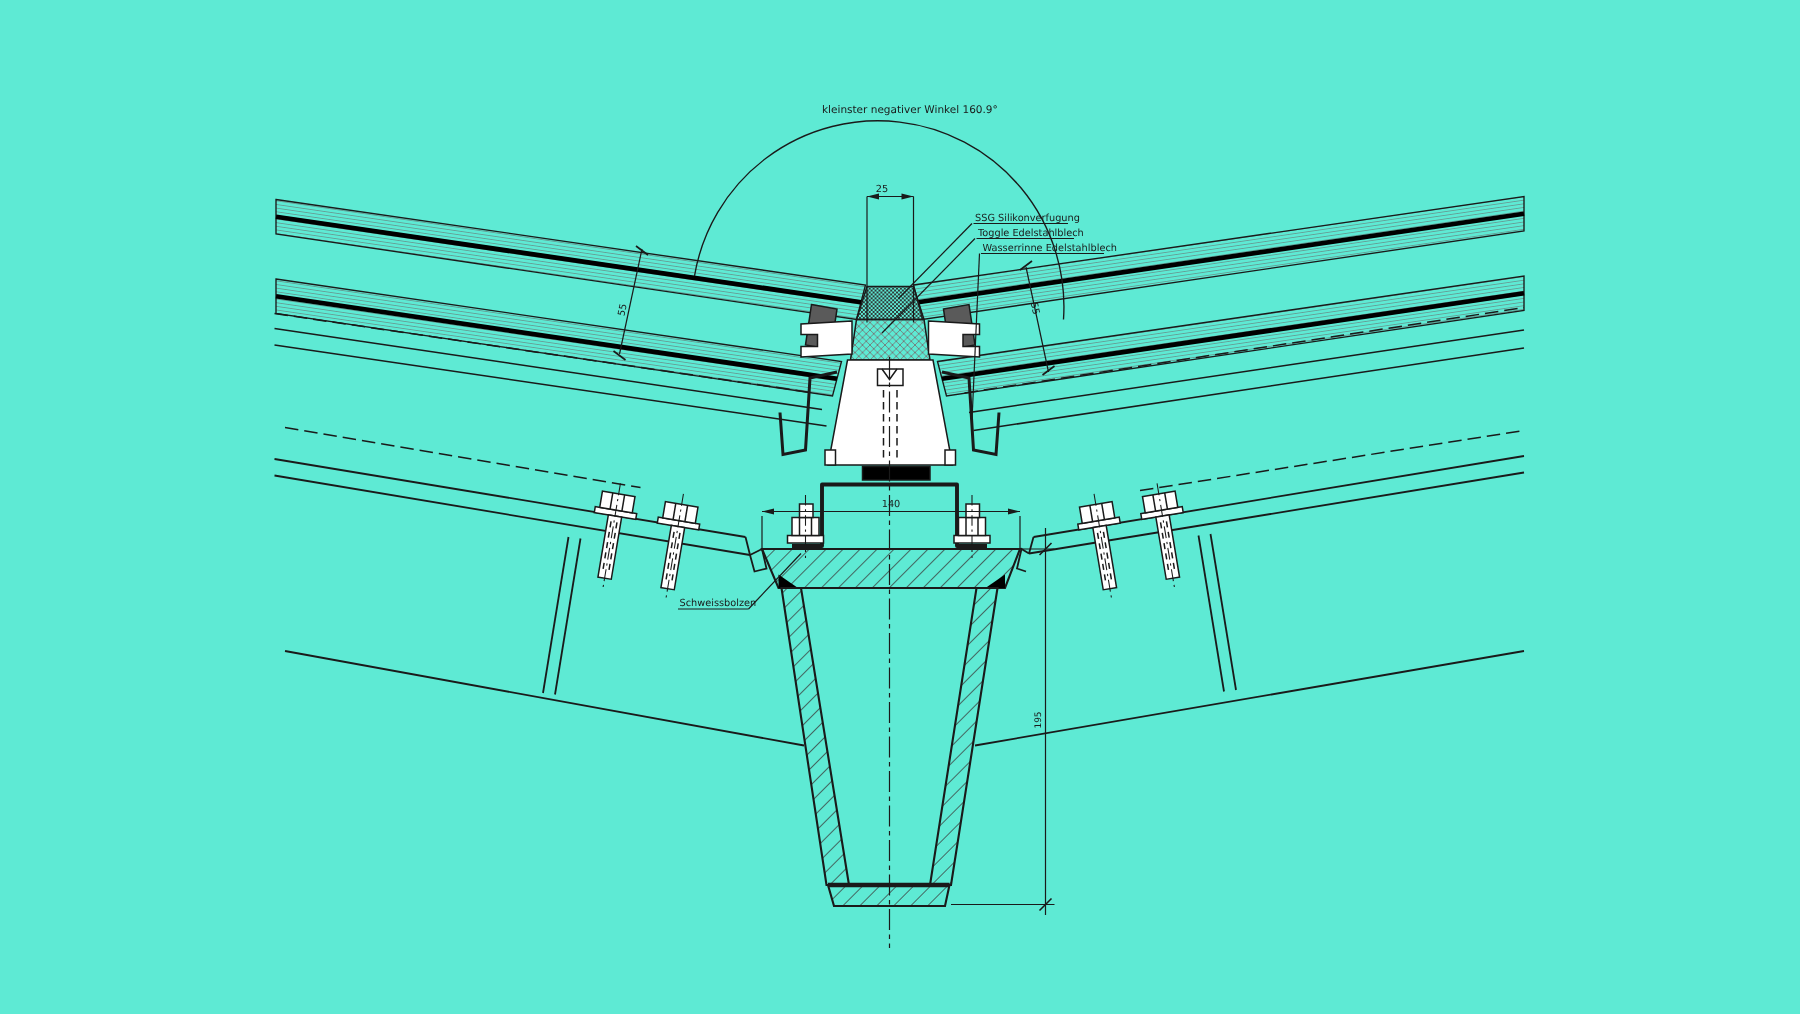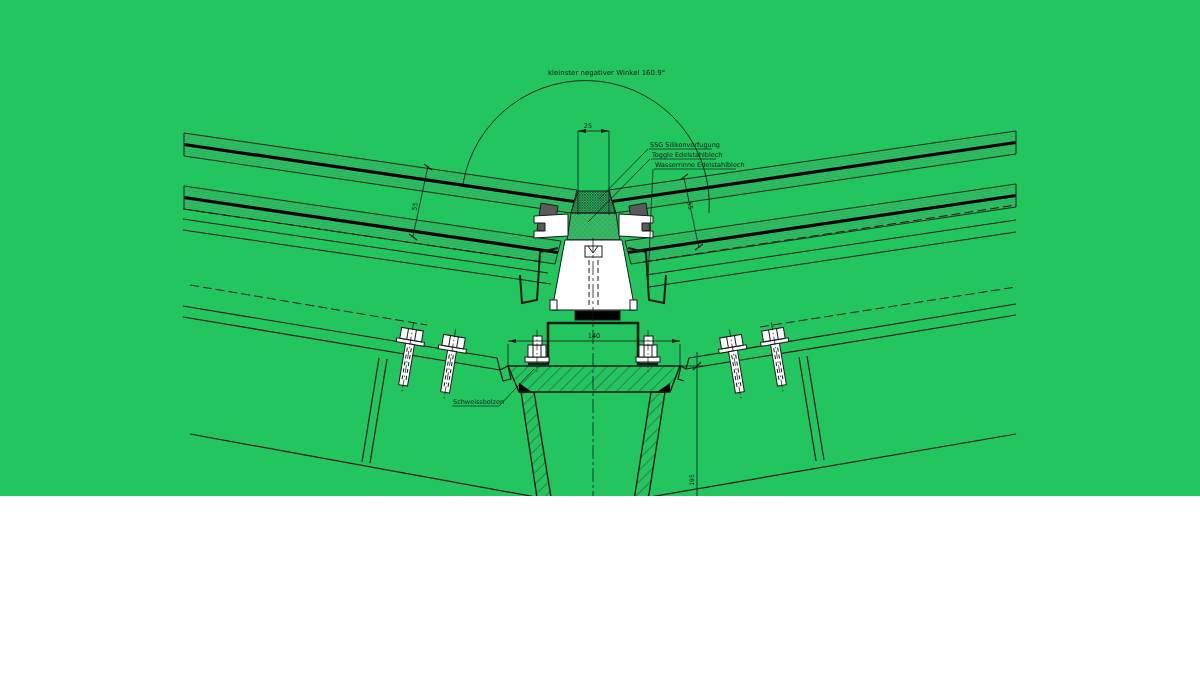--- a/index.html
+++ b/index.html
@@ -1,16 +1,16 @@
 <!DOCTYPE html>
 <html><head>
 <meta charset="utf-8">
 <style>
   html,body{margin:0;padding:0;background:#ffffff;}
-  .page{width:1200px;height:496px;background:#22c55e;position:relative;overflow:hidden;}
+  .page{width:1200px;height:676px;background:#5eead4;position:relative;overflow:hidden;}
   svg{position:absolute;left:0;top:0;}
   text{font-family:"DejaVu Sans","Liberation Sans",sans-serif;fill:#1a1a1a;}
   .lbl{font-size:7px;}
   .lbl-sm{font-size:6.5px;}
   .dim{font-size:6.5px;}
   .dim-sm{font-size:6px;}
 </style>
 </head>
 <body>
 

